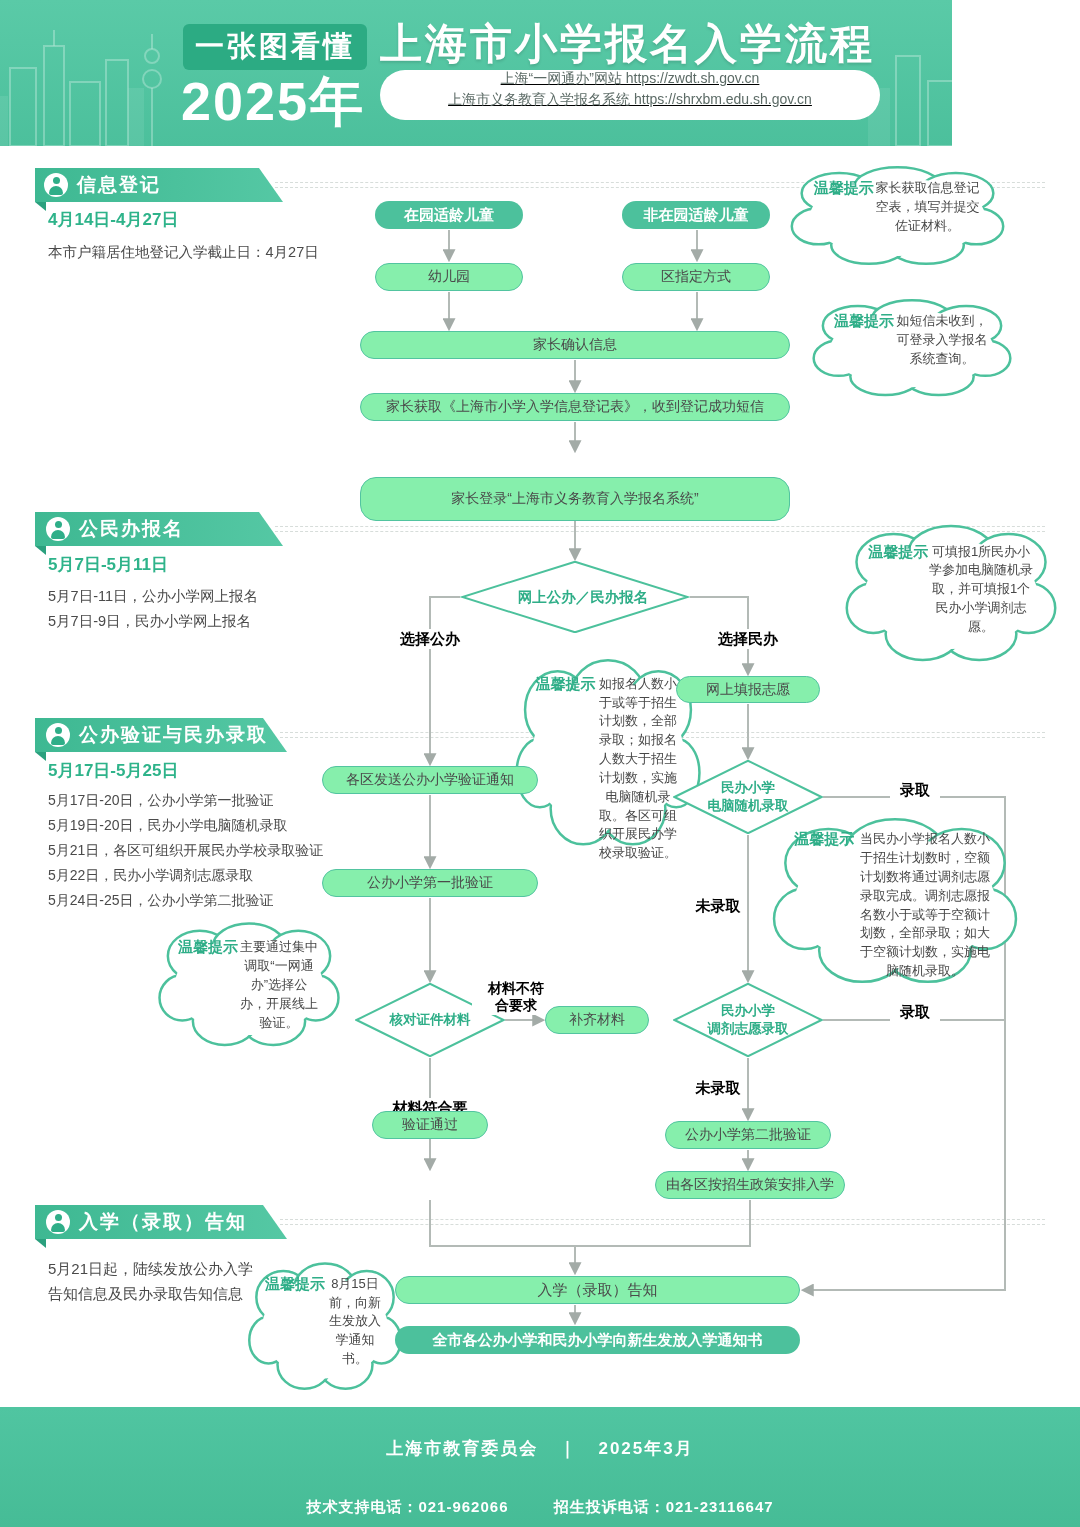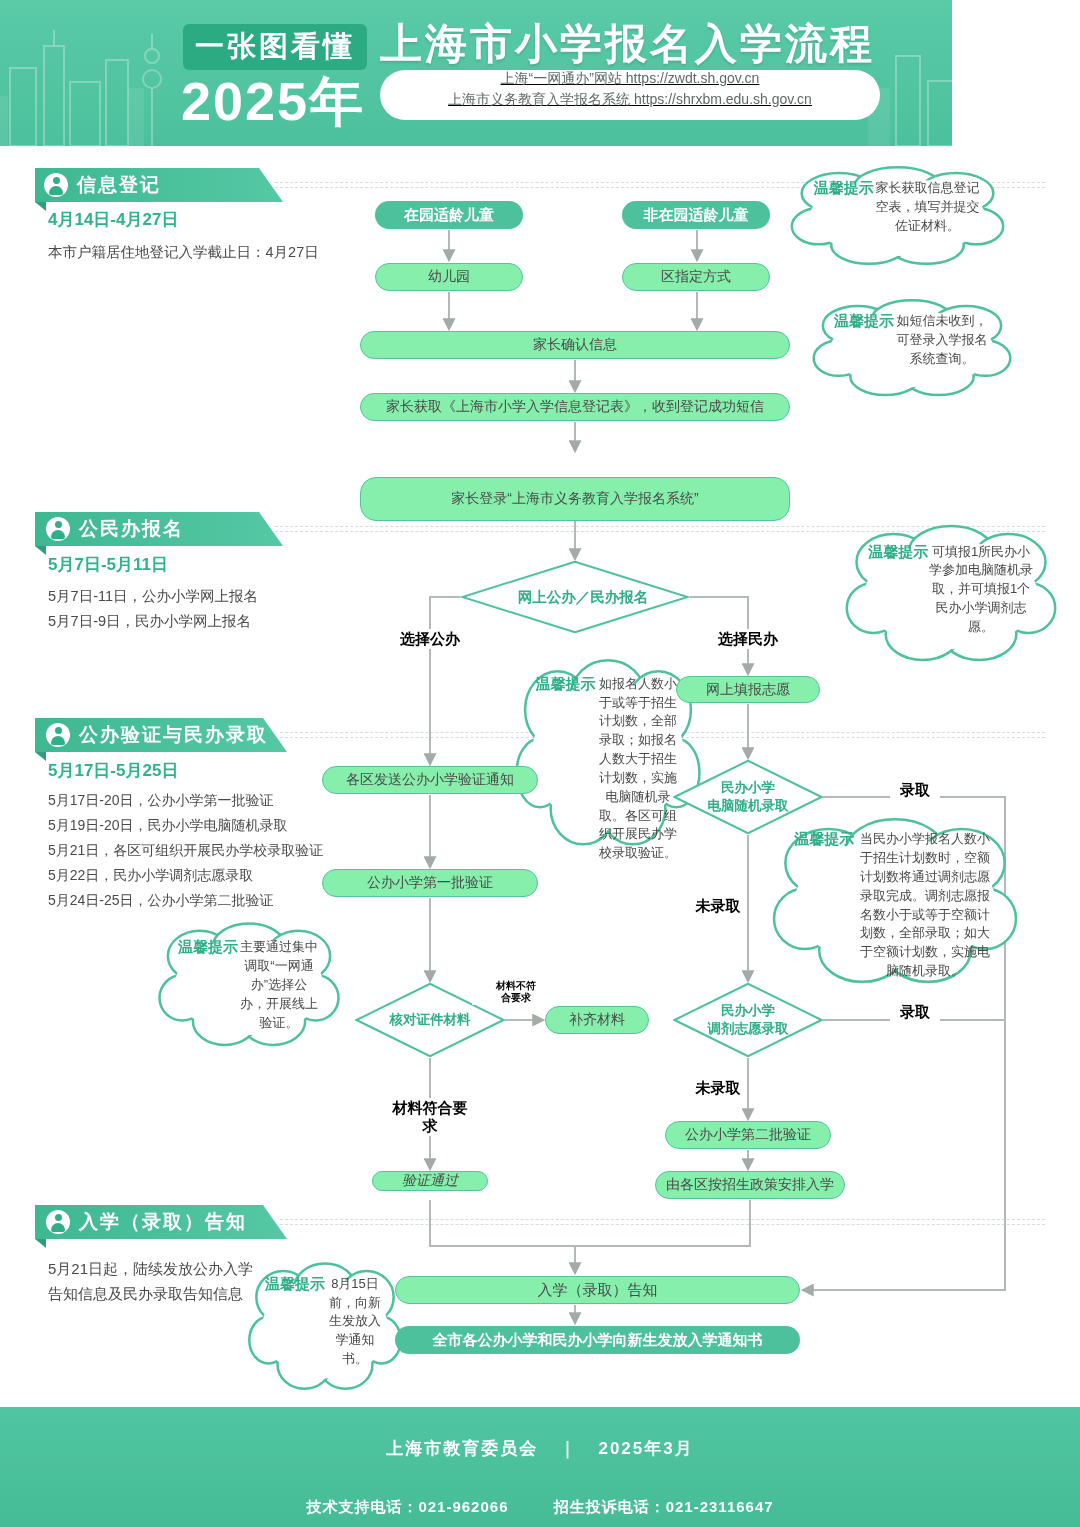--- a/index.html
+++ b/index.html
@@ -251,25 +251,25 @@
 
   <div class="pill outline" style="left:322px;top:766px;width:216px;height:28px;">各区发送公办小学验证通知</div>
   <div class="pill outline" style="left:322px;top:869px;width:216px;height:28px;">公办小学第一批验证</div>
 
   <div class="diamond" style="left:355px;top:983px;width:150px;height:74px;">
     <svg viewBox="0 0 100 100" preserveAspectRatio="none">
         <polygon points="50,1 99,50 50,99 1,50" vector-effect="non-scaling-stroke"></polygon>
       </svg>
     <span class="dlabel">核对证件材料</span>
   </div>
-  <div class="branch" style="left:472px;top:979px;width:88px;font-size:10px;">材料不符
+  <div class="branch" style="left:472px;top:979px;width:88px;font-size:14px;">材料不符
 合要求</div>
   <div class="pill outline" style="left:545px;top:1006px;width:104px;height:28px;">补齐材料</div>
   <div class="branch" style="left:384px;top:1098px;width:92px;">材料符合要求</div>
-  <div class="pill outline" style="left:372px;top:1171px;width:116px;height:20px;font-style:italic;">验证通过</div>
+  <div class="pill outline" style="left:372px;top:1111px;width:116px;height:28px;">验证通过</div>
 
   <div class="diamond" style="left:673px;top:760px;width:150px;height:74px;">
     <svg viewBox="0 0 100 100" preserveAspectRatio="none">
         <polygon points="50,1 99,50 50,99 1,50" vector-effect="non-scaling-stroke"></polygon>
       </svg>
     <span class="dlabel">民办小学
 电脑随机录取</span>
   </div>
   <div class="branch" style="left:890px;top:780px;width:50px;">录取</div>
   <div class="branch" style="left:692px;top:896px;width:52px;">未录取</div>

